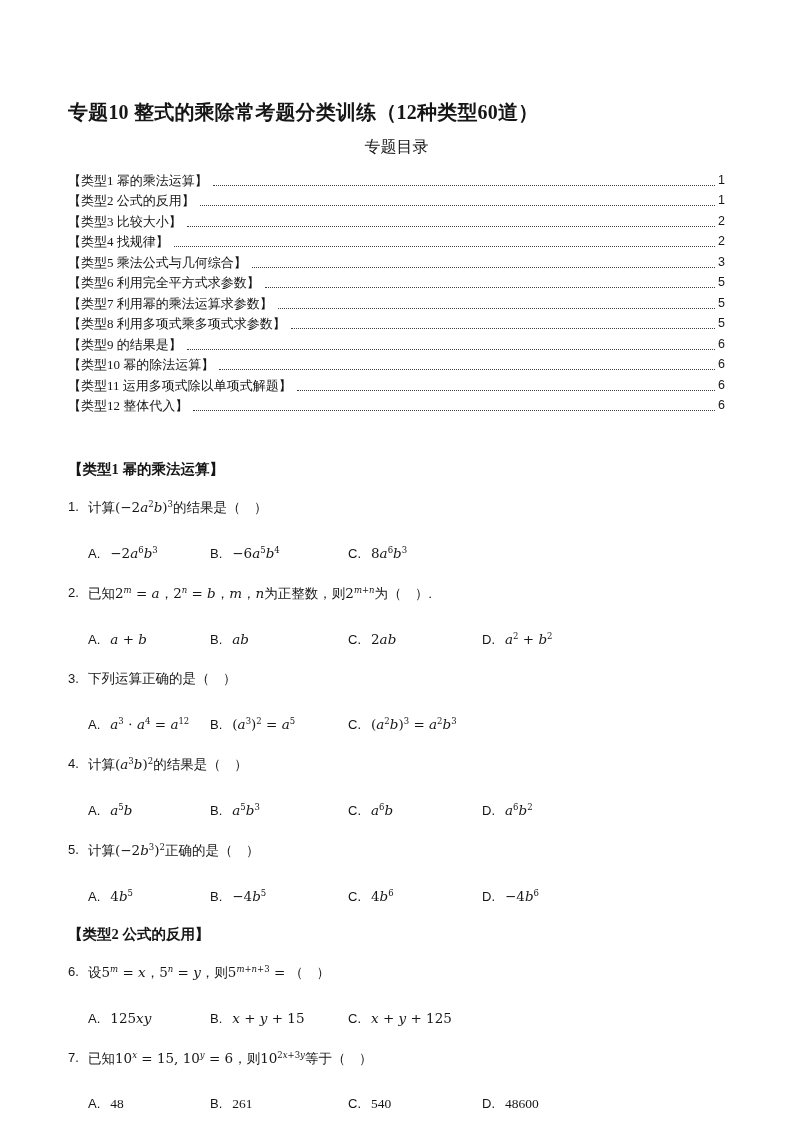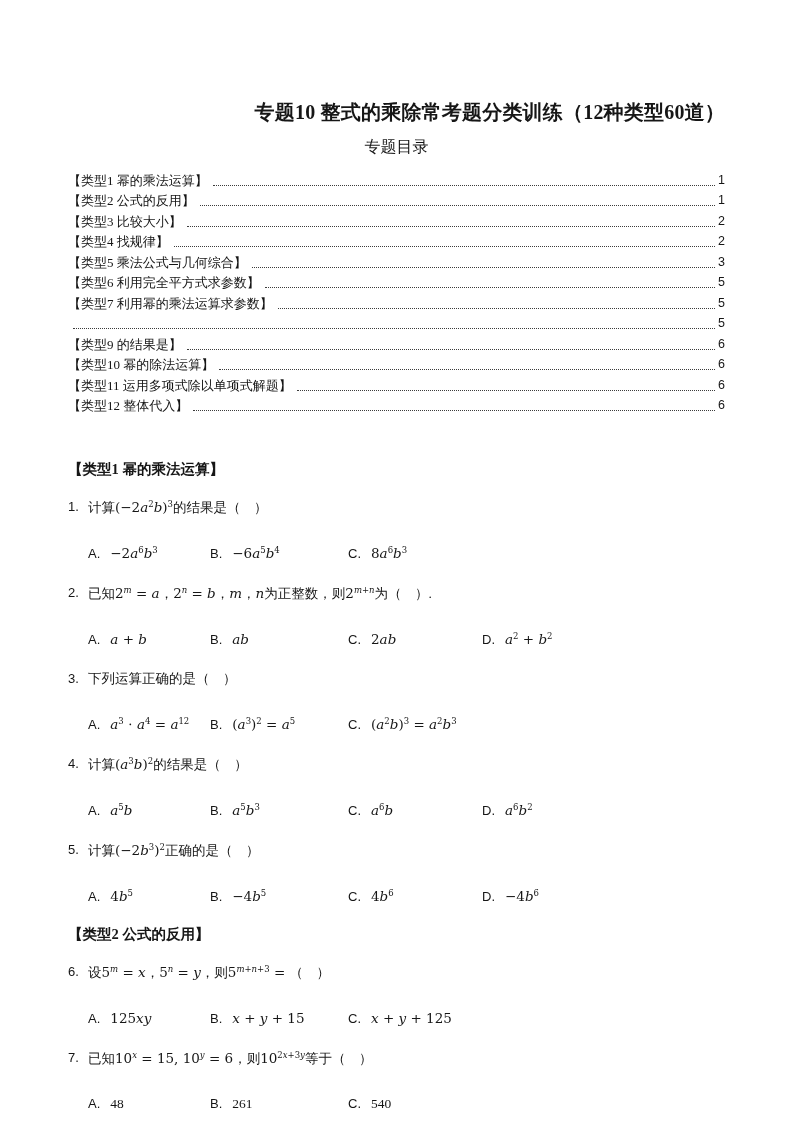--- a/index.html
+++ b/index.html
@@ -6,21 +6,21 @@
   body {
     width: 793px; height: 1122px; overflow: hidden;
     font-family: "Liberation Serif", "DejaVu Serif", serif;
     color: #161616;
     -webkit-font-smoothing: antialiased;
   }
   .page { position: relative; width: 793px; height: 1122px; background: #fff; box-sizing: border-box; padding: 0 68px; }
 
   .doc-title {
     margin-top: 99px;
-    text-align: right;
+    text-align: left;
     font-size: 20px;
     font-weight: 700;
     letter-spacing: 0.2px;
     line-height: 26px;
   }
   .toc-title {
     margin-top: 12px;
     text-align: center;
     font-size: 16px;
     line-height: 20px;
@@ -128,20 +128,21 @@
       <span class="toc-label">【类型6 利用完全平方式求参数】</span>
       <span class="toc-leader"></span>
       <span class="toc-page">5</span>
     </div>
     <div class="toc-row">
       <span class="toc-label">【类型7 利用幂的乘法运算求参数】</span>
       <span class="toc-leader"></span>
       <span class="toc-page">5</span>
     </div>
     <div class="toc-row">
+      <span class="toc-label">【类型8 利用多项式乘多项式求参数】</span>
       <span class="toc-leader"></span>
       <span class="toc-page">5</span>
     </div>
     <div class="toc-row">
       <span class="toc-label">【类型9 的结果是】</span>
       <span class="toc-leader"></span>
       <span class="toc-page">6</span>
     </div>
     <div class="toc-row">
       <span class="toc-label">【类型10 幂的除法运算】</span>
@@ -244,17 +245,18 @@
 
     <div class="question">
       <div class="stem-row">
         <span class="q-number">7.</span>
         <span class="q-stem">已知<span class="math">10<sup><i>x</i></sup> = 15, 10<sup><i>y</i></sup> = 6</span>，则<span class="math">10<sup>2<i>x</i>+3<i>y</i></sup></span>等于（　）</span>
       </div>
       <div class="options">
         <span class="option"><span class="opt-label">A.</span><span class="opt-value">48</span></span>
         <span class="option"><span class="opt-label">B.</span><span class="opt-value">261</span></span>
         <span class="option"><span class="opt-label">C.</span><span class="opt-value">540</span></span>
+        <span class="option"><span class="opt-label">D.</span><span class="opt-value">48600</span></span>
       </div>
     </div>
   </div>
 
 </div>
 
 </body></html>

